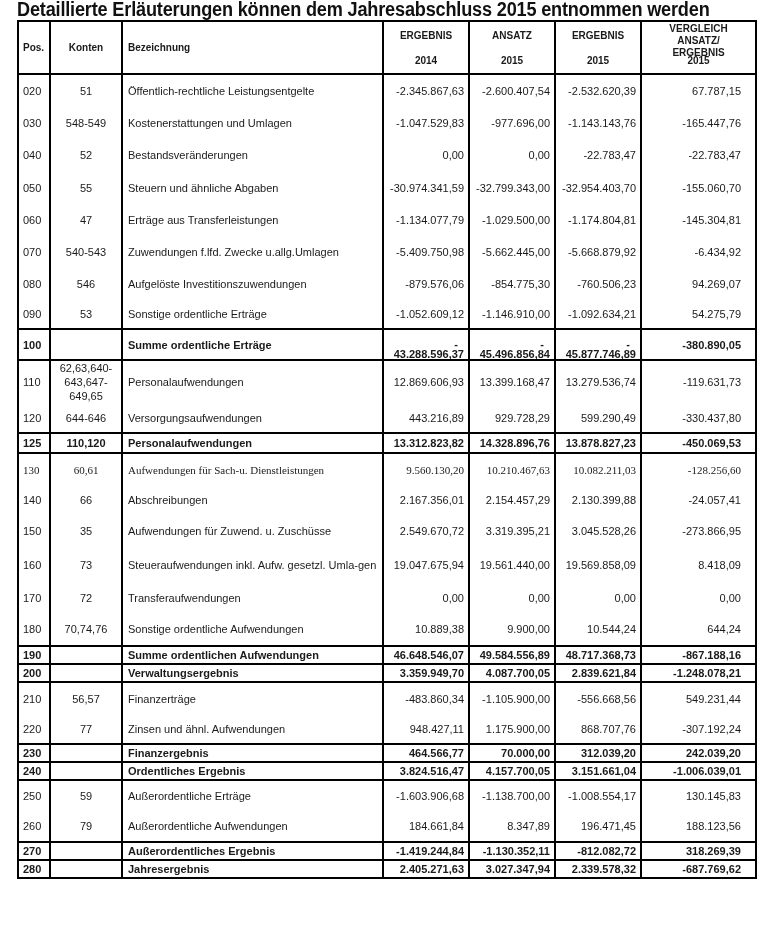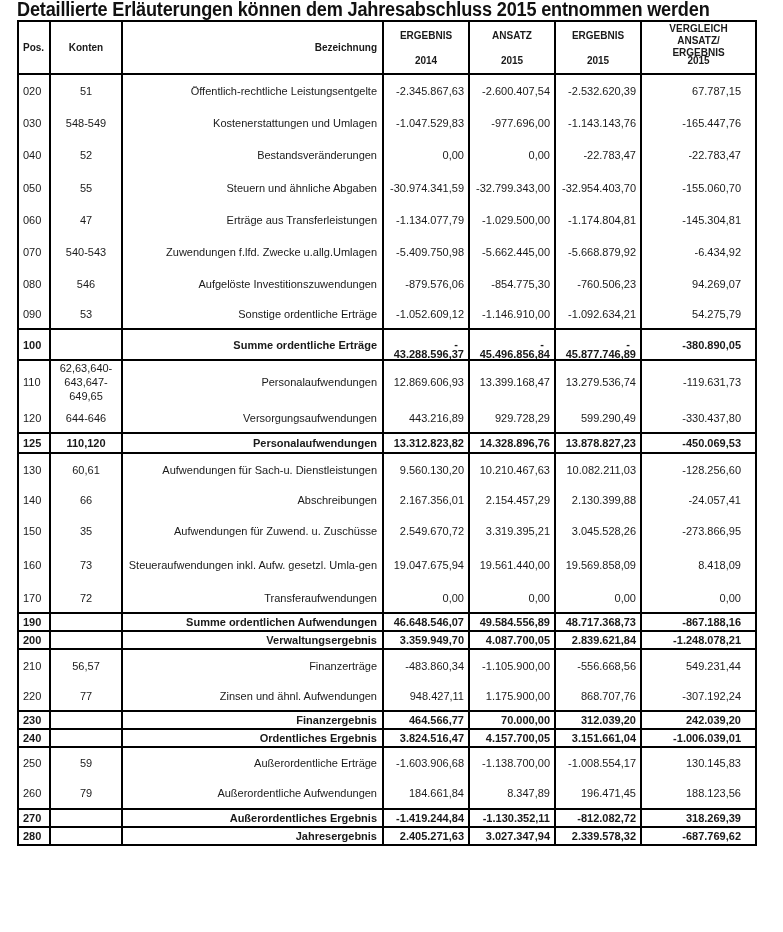--- a/index.html
+++ b/index.html
@@ -26,21 +26,21 @@
     }
     table.fin thead th {
       border-top: 2px solid #000; border-bottom: 2px solid #000;
       font-weight: bold; font-size: 10px; vertical-align: middle;
     }
     th.hnum { text-align: center; padding: 0; }
     th.hnum div { height: 25px; line-height: 25px; }
     th.hnum div.two { line-height: 12px; padding-top: 1px; }
     .pos { text-align: left; padding-left: 4px !important; }
     .konten { text-align: center; }
-    .bez { text-align: right; }
+    .bez { text-align: left; }
     .num { text-align: right; padding-right: 4px !important; }
     .cmp { text-align: right; padding-right: 14px !important; }
     tr.sum td { font-weight: bold; border-top: 2px solid #000; border-bottom: 2px solid #000; }
     .wrapbez { white-space: normal !important; line-height: 12px; }
     .wrapkto { white-space: normal !important; line-height: 14px; }
     .neg-split { line-height: 10px; }
     .neg-split .dash { display:block; text-align:right; padding-right: 6px; }
   </style>
 </head>
 <body>
@@ -182,21 +182,21 @@
       </tr>
       <tr class="sum" style="height: 20px;">
         <td class="pos">125</td>
         <td class="konten">110,120</td>
         <td class="bez">Personalaufwendungen</td>
         <td class="num">13.312.823,82</td>
         <td class="num">14.328.896,76</td>
         <td class="num">13.878.827,23</td>
         <td class="cmp">-450.069,53</td>
       </tr>
-      <tr style="height: 32px;">
+      <tr style="height: 32px; font-family: Liberation Serif, serif;">
         <td class="pos">130</td>
         <td class="konten">60,61</td>
         <td class="bez">Aufwendungen für Sach-u. Dienstleistungen</td>
         <td class="num">9.560.130,20</td>
         <td class="num">10.210.467,63</td>
         <td class="num">10.082.211,03</td>
         <td class="cmp">-128.256,60</td>
       </tr>
       <tr style="height: 30px;">
         <td class="pos">140</td>
@@ -227,20 +227,29 @@
       </tr>
       <tr style="height: 30px;">
         <td class="pos">170</td>
         <td class="konten">72</td>
         <td class="bez">Transferaufwendungen</td>
         <td class="num">0,00</td>
         <td class="num">0,00</td>
         <td class="num">0,00</td>
         <td class="cmp">0,00</td>
       </tr>
+      <tr style="height: 33px;">
+        <td class="pos">180</td>
+        <td class="konten">70,74,76</td>
+        <td class="bez">Sonstige ordentliche Aufwendungen</td>
+        <td class="num">10.889,38</td>
+        <td class="num">9.900,00</td>
+        <td class="num">10.544,24</td>
+        <td class="cmp">644,24</td>
+      </tr>
       <tr class="sum" style="height: 18px;">
         <td class="pos">190</td>
         <td class="konten"></td>
         <td class="bez">Summe ordentlichen Aufwendungen</td>
         <td class="num">46.648.546,07</td>
         <td class="num">49.584.556,89</td>
         <td class="num">48.717.368,73</td>
         <td class="cmp">-867.188,16</td>
       </tr>
       <tr class="sum" style="height: 18px;">

